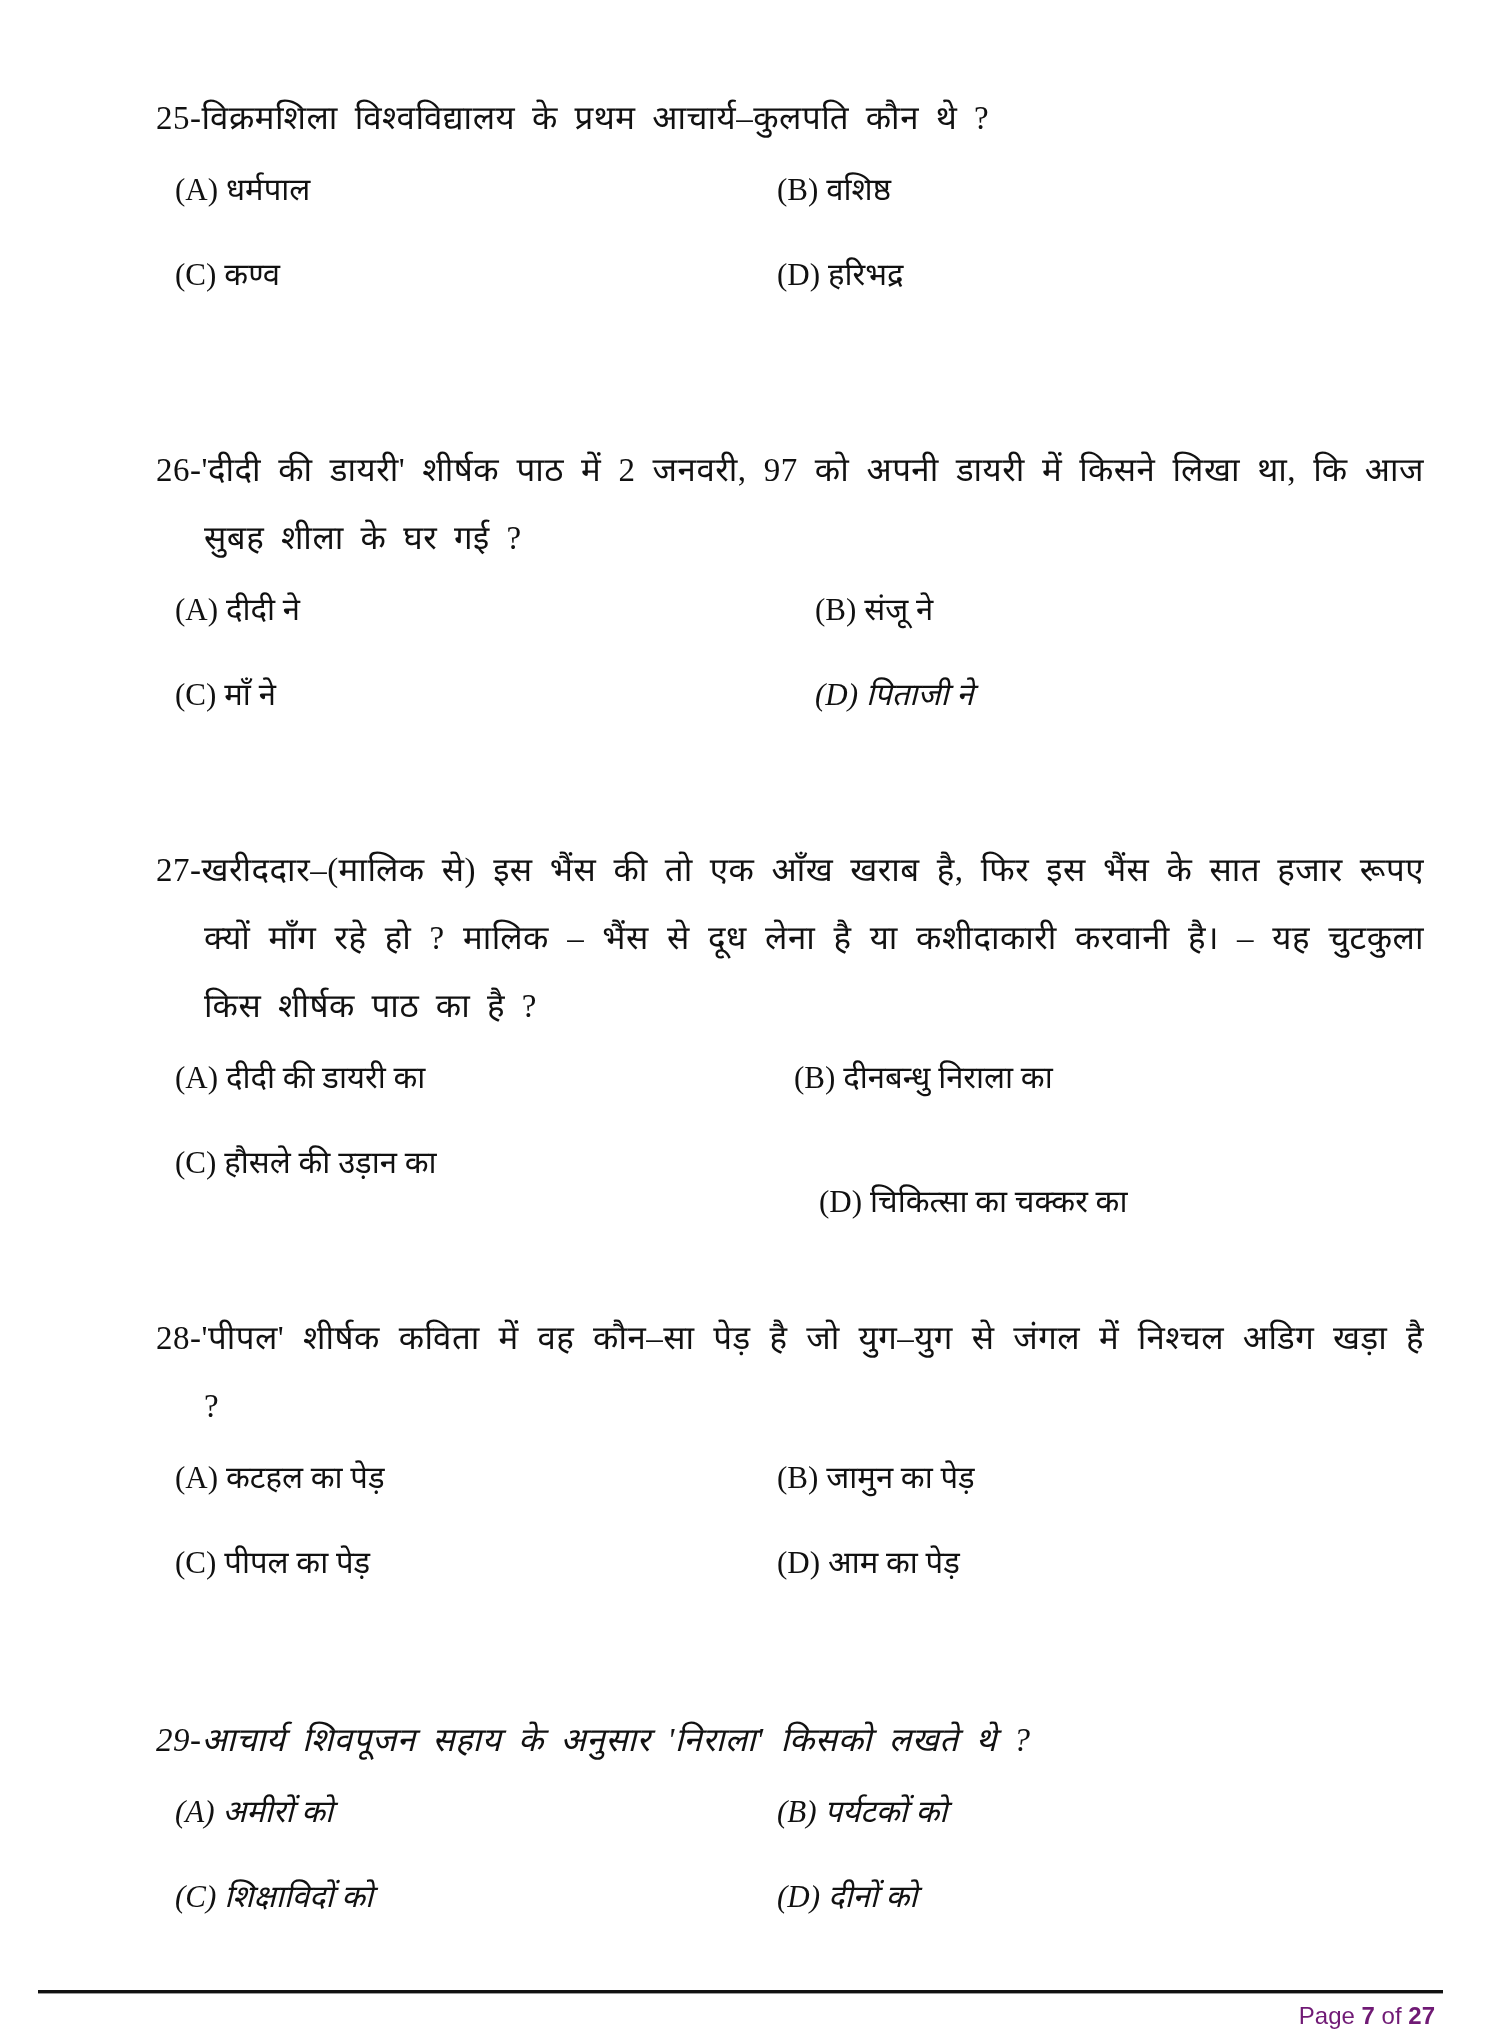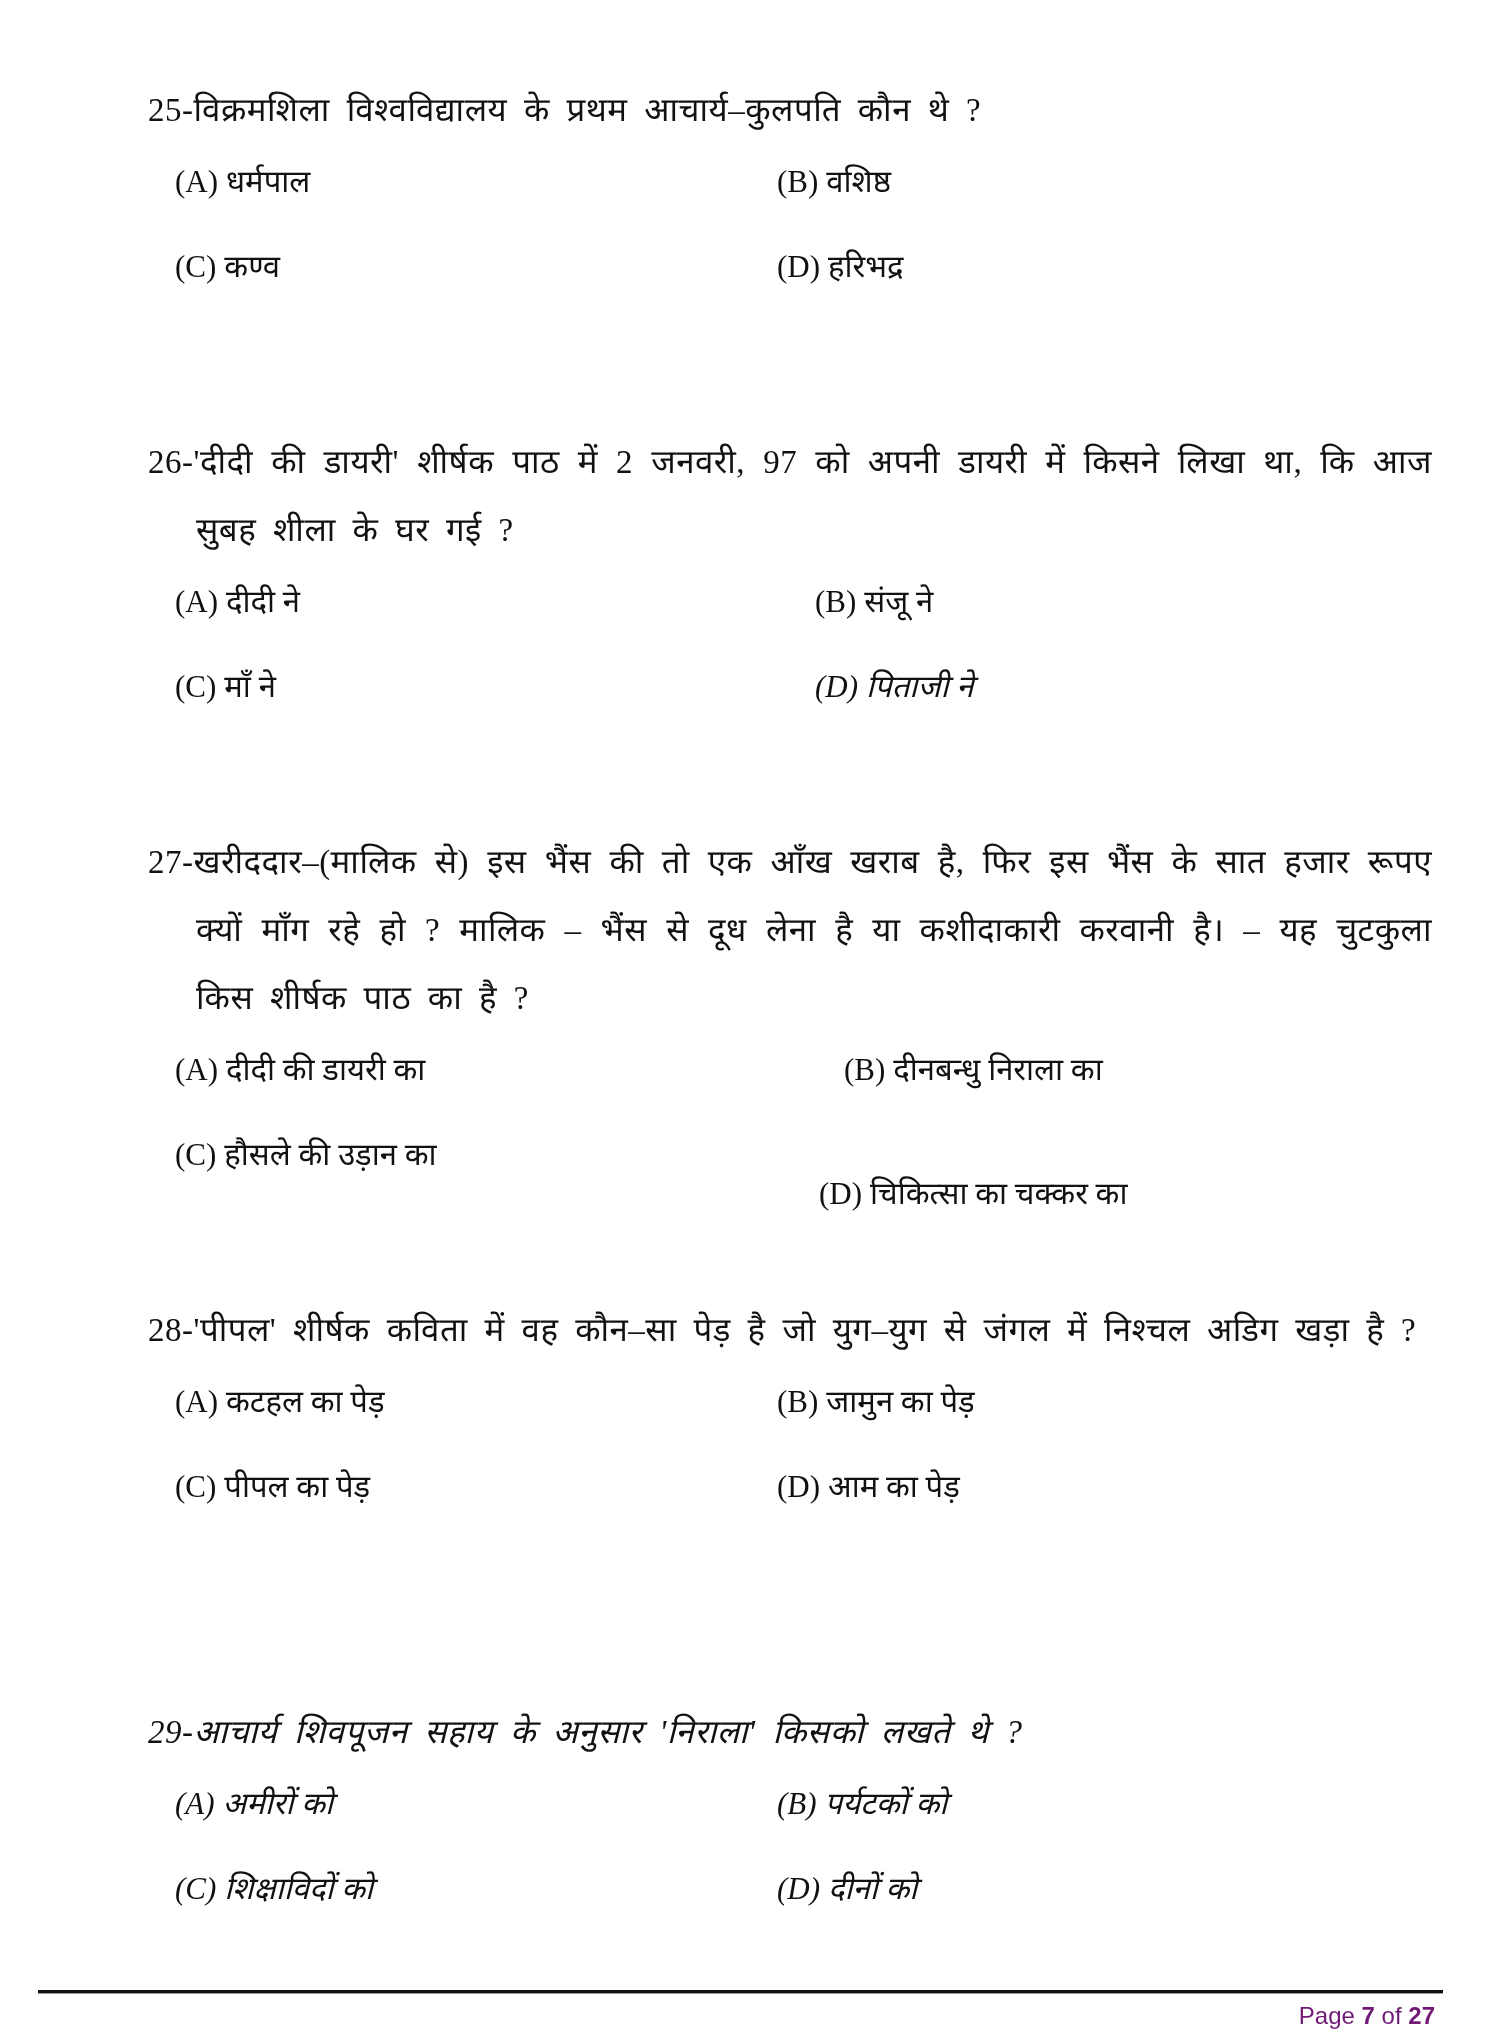--- a/index.html
+++ b/index.html
@@ -26,21 +26,21 @@
       left: 140px;
       width: 1300px;
     }
     .q-text {
       font-size: 33px;
       line-height: 68px;
       letter-spacing: 0.5px;
       word-spacing: 8px;
       text-align: justify;
       text-align-last: left;
-      margin: 8px;
+      margin: 16px;
       padding-left: 48px;
       text-indent: -48px;
     }
     .q-num {
       font-family: "Liberation Serif", serif;
     }
     .options {
       position: relative;
       margin-top: 18px;
       height: 170px;
@@ -99,21 +99,21 @@
       <div class="opt opt-b" style="left:675px;"><span class="lbl">(B)</span><span>संजू ने</span></div>
       <div class="opt opt-c"><span class="lbl">(C)</span><span>माँ ने</span></div>
       <div class="opt opt-d" style="left:675px;font-style:italic;"><span class="lbl">(D)</span><span>पिताजी ने</span></div>
     </div>
   </div>
 
   <div class="question" style="top:820px;">
     <p class="q-text"><span class="q-num">27-</span><span>खरीददार–(मालिक से) इस भैंस की तो एक आँख खराब है, फिर इस भैंस के सात हजार रूपए क्यों माँग रहे हो ? मालिक – भैंस से दूध लेना है या कशीदाकारी करवानी है। – यह चुटकुला किस शीर्षक पाठ का है ?</span></p>
     <div class="options">
       <div class="opt opt-a"><span class="lbl">(A)</span><span>दीदी की डायरी का</span></div>
-      <div class="opt opt-b" style="left:704px;"><span class="lbl">(B)</span><span>दीनबन्धु निराला का</span></div>
+      <div class="opt opt-b" style="left:654px;"><span class="lbl">(B)</span><span>दीनबन्धु निराला का</span></div>
       <div class="opt opt-c"><span class="lbl">(C)</span><span>हौसले की उड़ान का</span></div>
       <div class="opt opt-d" style="left:679px;margin-top:39px;"><span class="lbl">(D)</span><span>चिकित्सा का चक्कर का</span></div>
     </div>
   </div>
 
   <div class="question" style="top:1288px;">
     <p class="q-text"><span class="q-num">28-</span><span>'पीपल' शीर्षक कविता में वह कौन–सा पेड़ है जो युग–युग से जंगल में निश्चल अडिग खड़ा है ?</span></p>
     <div class="options">
       <div class="opt opt-a"><span class="lbl">(A)</span><span>कटहल का पेड़</span></div>
       <div class="opt opt-b" style="left:637px;"><span class="lbl">(B)</span><span>जामुन का पेड़</span></div>

